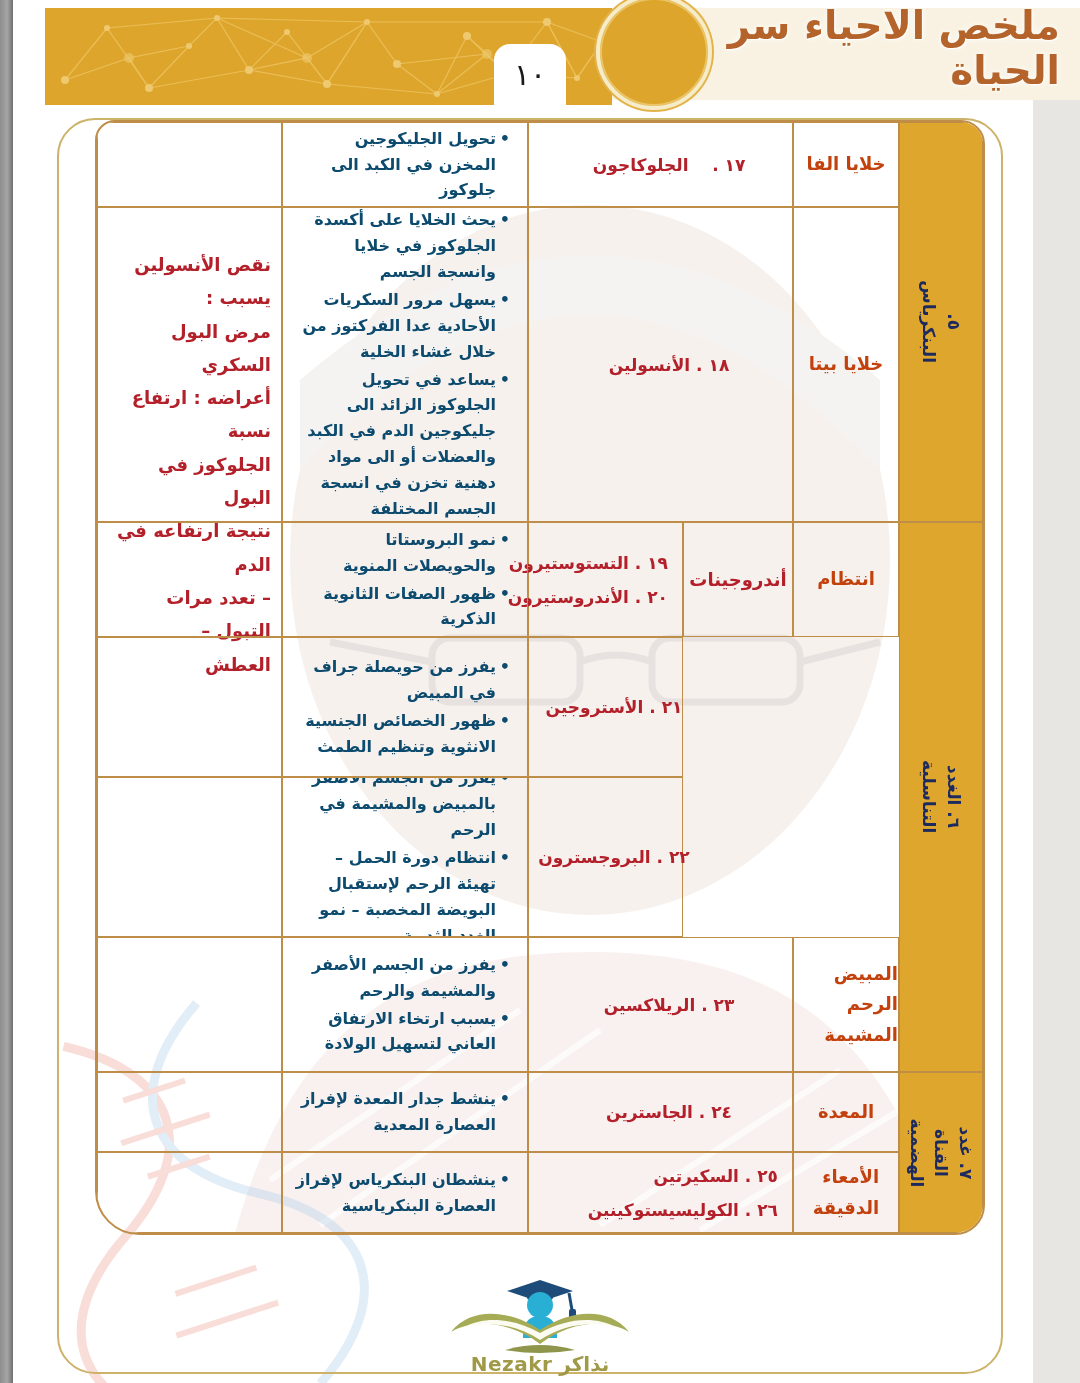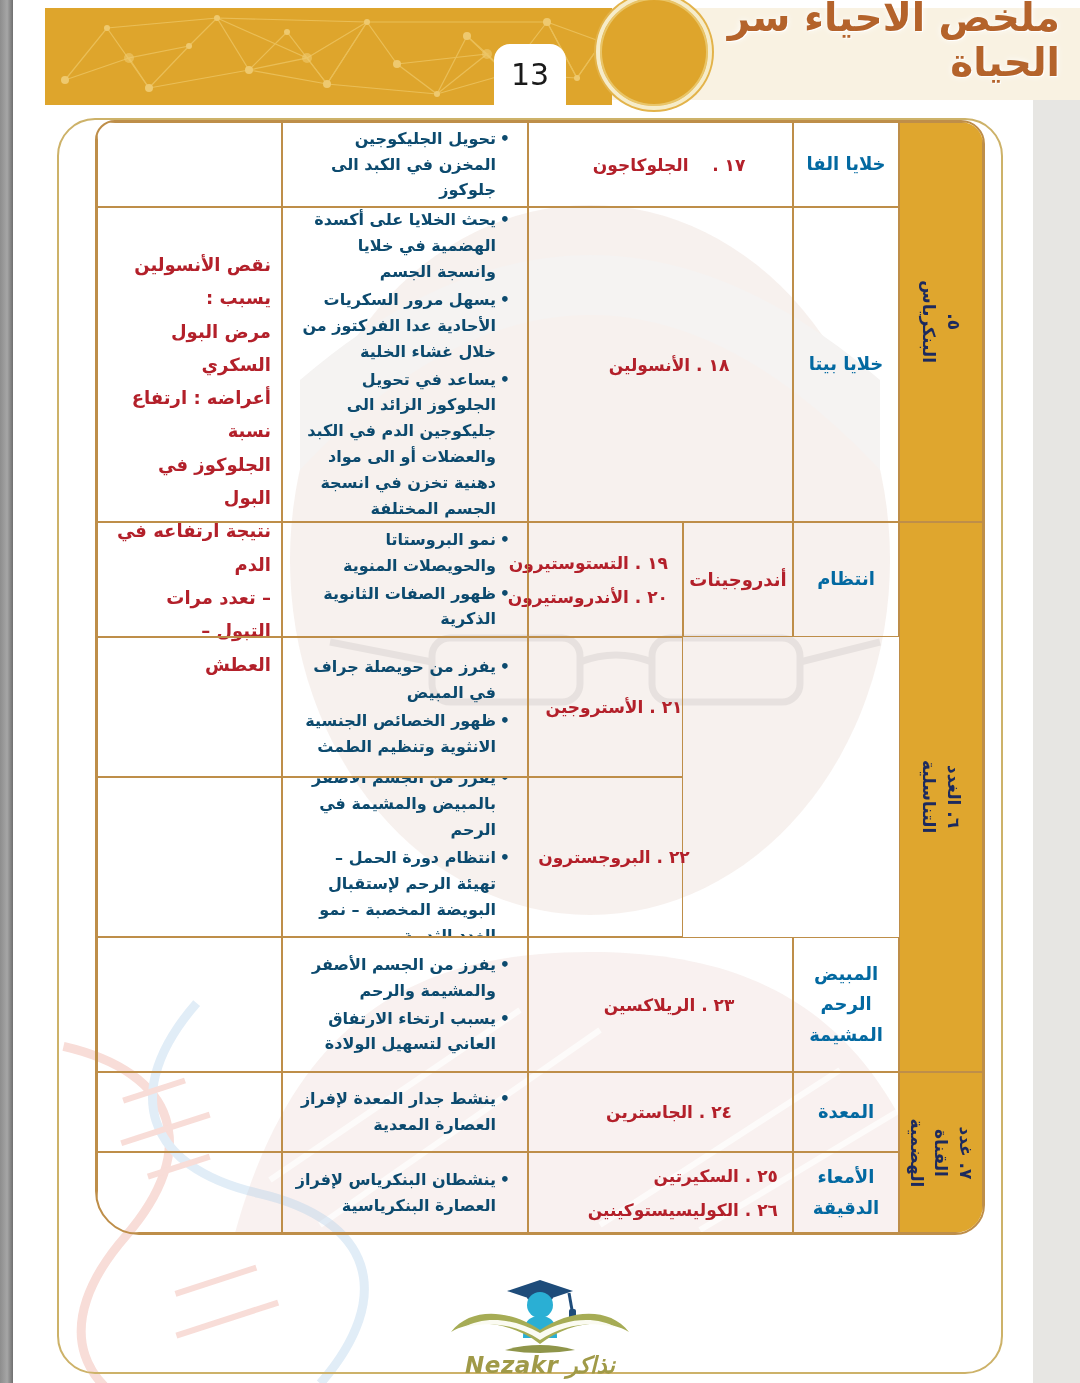--- a/index.html
+++ b/index.html
@@ -15,21 +15,21 @@
 
   
   .hdr-band { position:absolute; left:45px; top:8px; width:567px; height:97px; background:#dea52c; overflow:hidden; }
   .hdr-band svg { display:block; }
   .hdr-title-area { position:absolute; left:612px; top:8px; width:468px; height:92px; background:#f9f2e2; }
   .hdr-circle { position:absolute; left:596px; top:-6px; width:116px; height:116px; border-radius:50%;
     background:#dea52c; border:4px solid #f6ecc9; box-shadow:0 0 0 2px #e3b34a, inset 0 0 0 2px #e9c568; z-index:2; }
   .page-tab { position:absolute; left:494px; top:44px; width:72px; height:61px; background:#ffffff;
     border-radius:16px 16px 0 0; display:flex; align-items:center; justify-content:center;
     font-size:30px; color:#1a1a1a; z-index:3; }
-  .hdr-title { position:absolute; left:612px; top:4px; width:468px; height:92px; z-index:4;
+  .hdr-title { position:absolute; left:612px; top:12px; width:468px; height:92px; z-index:4;
     direction:rtl; display:flex; align-items:center; padding:0 20px 20px 0;
     font-size:39px; font-weight:bold; color:#b4632b;
     text-shadow:0 0 7px rgba(255,255,255,.95), 1px 1px 0 #fff; }
 
   
   .outer-frame { position:absolute; left:57px; top:118px; width:946px; height:1256px;
     border:2px solid #cdb269; border-radius:38px; z-index:1; }
 
   
   .watermark { position:absolute; left:0; top:0; z-index:1; pointer-events:none; }
@@ -38,38 +38,38 @@
   .gland-table { position:absolute; left:95px; top:120px; width:890px; height:1115px; z-index:2;
     direction:rtl; display:grid;
     grid-template-columns:84px 106px 110px 155px 246px 1fr;
     grid-template-rows:85px 315px 115px 140px 160px 135px 80px 1fr;
     border:2px solid #be8e49; border-radius:20px 24px 30px 44px; overflow:hidden; }
   .cell { border:1px solid #be8e49; position:relative; }
   .strip { background:#dfa62e; }
   .strip-label { position:absolute; inset:0; display:flex; align-items:center; justify-content:center; }
   .strip-label > span { transform:rotate(90deg); transform-origin:center; white-space:pre-line;
     color:#1c2a5e; font-weight:bold; font-size:17px; text-align:center; line-height:1.45; }
-  .gland { display:flex; align-items:center; justify-content:center; text-align:center;
-    color:#0369a1; font-weight:bold; font-size:18px; white-space:pre-line; line-height:1.7; }
+  .gland { display:flex; align-items:center; justify-content:center; text-align:right;
+    color:#c2410c; font-weight:bold; font-size:18px; white-space:pre-line; line-height:1.7; }
   .category { display:flex; align-items:center; justify-content:center; text-align:center;
     color:#b3202a; font-weight:bold; font-size:18px; }
   .hormone { display:flex; align-items:center; justify-content:center; text-align:center;
     color:#b3202a; font-weight:bold; font-size:17px; white-space:pre; line-height:2.0;padding-left:17px; }
   .hormone.align-start { justify-content:flex-start; text-align:right; padding-right:14px; }
   .func { display:flex; flex-direction:column; justify-content:center; gap:2px;
     padding:10px 16px 10px 12px; color:#0c4a6e; font-weight:bold; font-size:16px; line-height:1.62; overflow:hidden; }
   .fn-item { position:relative; padding-right:15px; text-align:right; }
   .fn-item::before { content:"\2022"; position:absolute; right:1px; top:0; }
   .note { padding:40px 10px 10px 14px; color:#b3202a; font-weight:bold; font-size:18px;
     text-align:right; white-space:pre-line; line-height:1.85; }
 
   
   .footer-logo { position:absolute; left:0; top:1278px; width:1080px; display:flex;
     flex-direction:column; align-items:center; z-index:2; }
-  .brand-text { direction:rtl; margin-top:-4px; font-size:23px; font-weight:bold; font-style:italic;
+  .brand-text { direction:rtl; margin-top:-4px; font-size:20px; font-weight:bold; 
     color:#a09a48; letter-spacing:.5px; }
 </style>
 </head>
 <body>
 
 <div class="left-edge"></div>
 <div class="right-edge"></div>
 
 <svg class="watermark" width="1080" height="1383" viewBox="0 0 1080 1383">
   <g opacity="0.30">
@@ -132,21 +132,21 @@
         <circle cx="532" cy="70" r="3"></circle>
       <circle cx="84" cy="50" r="5" opacity="0.6"></circle>
         <circle cx="262" cy="50" r="5" opacity="0.6"></circle>
         <circle cx="442" cy="46" r="5" opacity="0.6"></circle>
     </g>
   </svg>
 </div>
 <div class="hdr-title-area"></div>
 <div class="hdr-circle"></div>
 <div class="page-tab">
-  <span>13</span>
+  <span>١٠</span>
 </div>
 <div class="hdr-title">ملخص الاحياء سر الحياة</div>
 
 <div class="outer-frame"></div>
 
 <div class="gland-table">
 
   <div class="cell strip" style="grid-area:1/1/3/2">
     <div class="strip-label">
         <span>٥. البنكرياس</span>
@@ -183,21 +183,21 @@
   <div class="cell hormone" style="grid-area:5/4/6/5">٢٢ . البروجسترون</div>
   <div class="cell hormone" style="grid-area:6/3/7/5">٢٣ . الريلاكسين</div>
   <div class="cell hormone" style="grid-area:7/3/8/5">٢٤ . الجاسترين</div>
   <div class="cell hormone align-start" style="grid-area:8/3/9/5">٢٥ . السكيرتين
 ٢٦ . الكوليسيستوكينين</div>
 
   <div class="cell func" style="grid-area:1/5/2/6">
     <div class="fn-item">تحويل الجليكوجين المخزن في الكبد الى جلوكوز</div>
   </div>
   <div class="cell func" style="grid-area:2/5/3/6">
-    <div class="fn-item">يحث الخلايا على أكسدة الهضمية في خلايا وانسجة الجسم</div>
+    <div class="fn-item">يحث الخلايا على أكسدة الجلوكوز في خلايا وانسجة الجسم</div>
     <div class="fn-item">يسهل مرور السكريات الأحادية عدا الفركتوز من خلال غشاء الخلية</div>
     <div class="fn-item">يساعد في تحويل الجلوكوز الزائد الى جليكوجين الدم في الكبد والعضلات أو الى مواد دهنية تخزن في انسجة الجسم المختلفة</div>
   </div>
   <div class="cell func" style="grid-area:3/5/4/6">
     <div class="fn-item">نمو البروستاتا والحويصلات المنوية</div>
     <div class="fn-item">ظهور الصفات الثانوية الذكرية</div>
   </div>
   <div class="cell func" style="grid-area:5/5/6/6">
     <div class="fn-item">يفرز من الجسم الأصفر بالمبيض والمشيمة في الرحم</div>
     <div class="fn-item">انتظام دورة الحمل – تهيئة الرحم لإستقبال البويضة المخصبة – نمو الغدد الثديية</div>

